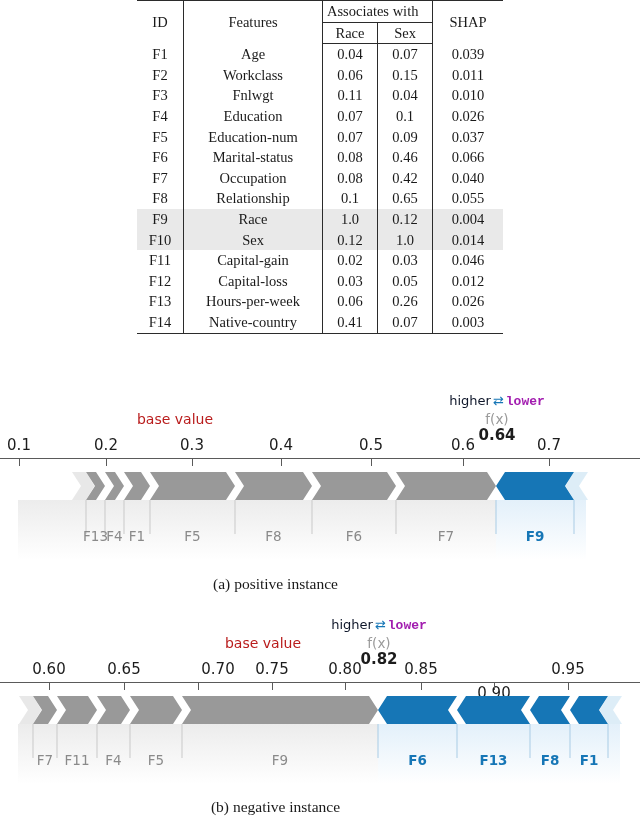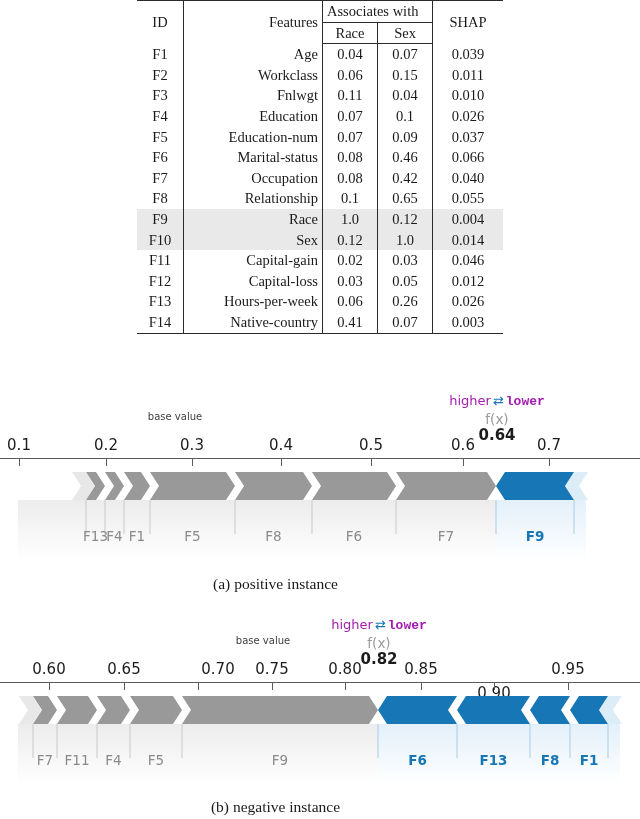--- a/index.html
+++ b/index.html
@@ -28,49 +28,49 @@
     line-height:20.6px;
     font-weight:normal;
     vertical-align:middle;
     white-space:nowrap;
   }
   .rule-top{border-top:1.3px solid #2b2b2b;}
   .rule-mid{border-bottom:0.9px solid #2b2b2b;}
   .rule-bot{border-bottom:1.3px solid #2b2b2b;}
   .vl{border-left:0.9px solid #2b2b2b;}
   .c-id{width:38px;text-align:center;}
-  .c-feat{width:130px;text-align:right;padding-left:6px;}
+  .c-feat{width:130px;text-align:center;padding-left:6px;}
   .c-race{width:54px;text-align:center;}
   .c-sex{width:70px;text-align:center;}
   .c-shap{width:62px;text-align:center;}
   .hdr-assoc{text-align:left;}
   .hl{background:#e9e9e9;}
   .mid-span{border-bottom:0.9px solid #2b2b2b;}
 
   
   .force{position:absolute;left:0;width:640px;}
   .axis-line{position:absolute;left:0;width:640px;height:1.4px;background:#5a5a5a;}
   .tick{position:absolute;width:1.2px;height:7px;background:#5a5a5a;top:0;}
   .ticklabel{
     position:absolute;transform:translateX(-50%);
     font-size:15px;color:#1c1c1c;
     font-family:"DejaVu Sans", sans-serif;
     white-space:nowrap;
   }
   .basevalue{
     position:absolute;transform:translateX(-50%);
-    font-size:10px;color:#404040;white-space:nowrap;
+    font-size:14px;color:#b91c1c;white-space:nowrap;
     font-family:"DejaVu Sans", sans-serif;
   }
   .hl-row{
     position:absolute;transform:translateX(-50%);
     font-size:13px;white-space:nowrap;
     font-family:"DejaVu Sans", sans-serif;
   }
-  .hl-row .hi{color:#a21caf;}
+  .hl-row .hi{color:#0f172a;}
   .hl-row .arrow{color:#1676b6;font-size:13px;padding:0 2px;}
   .hl-row .lo{color:#a21caf;font-weight:bold;font-family:Liberation Mono, monospace;}
   .fx{
     position:absolute;transform:translateX(-50%);
     font-size:13.5px;color:#9a9a9a;white-space:nowrap;
     font-family:"DejaVu Sans", sans-serif;
   }
   .fxval{
     position:absolute;transform:translateX(-50%);
     font-size:15px;color:#1c1c1c;font-weight:bold;white-space:nowrap;

